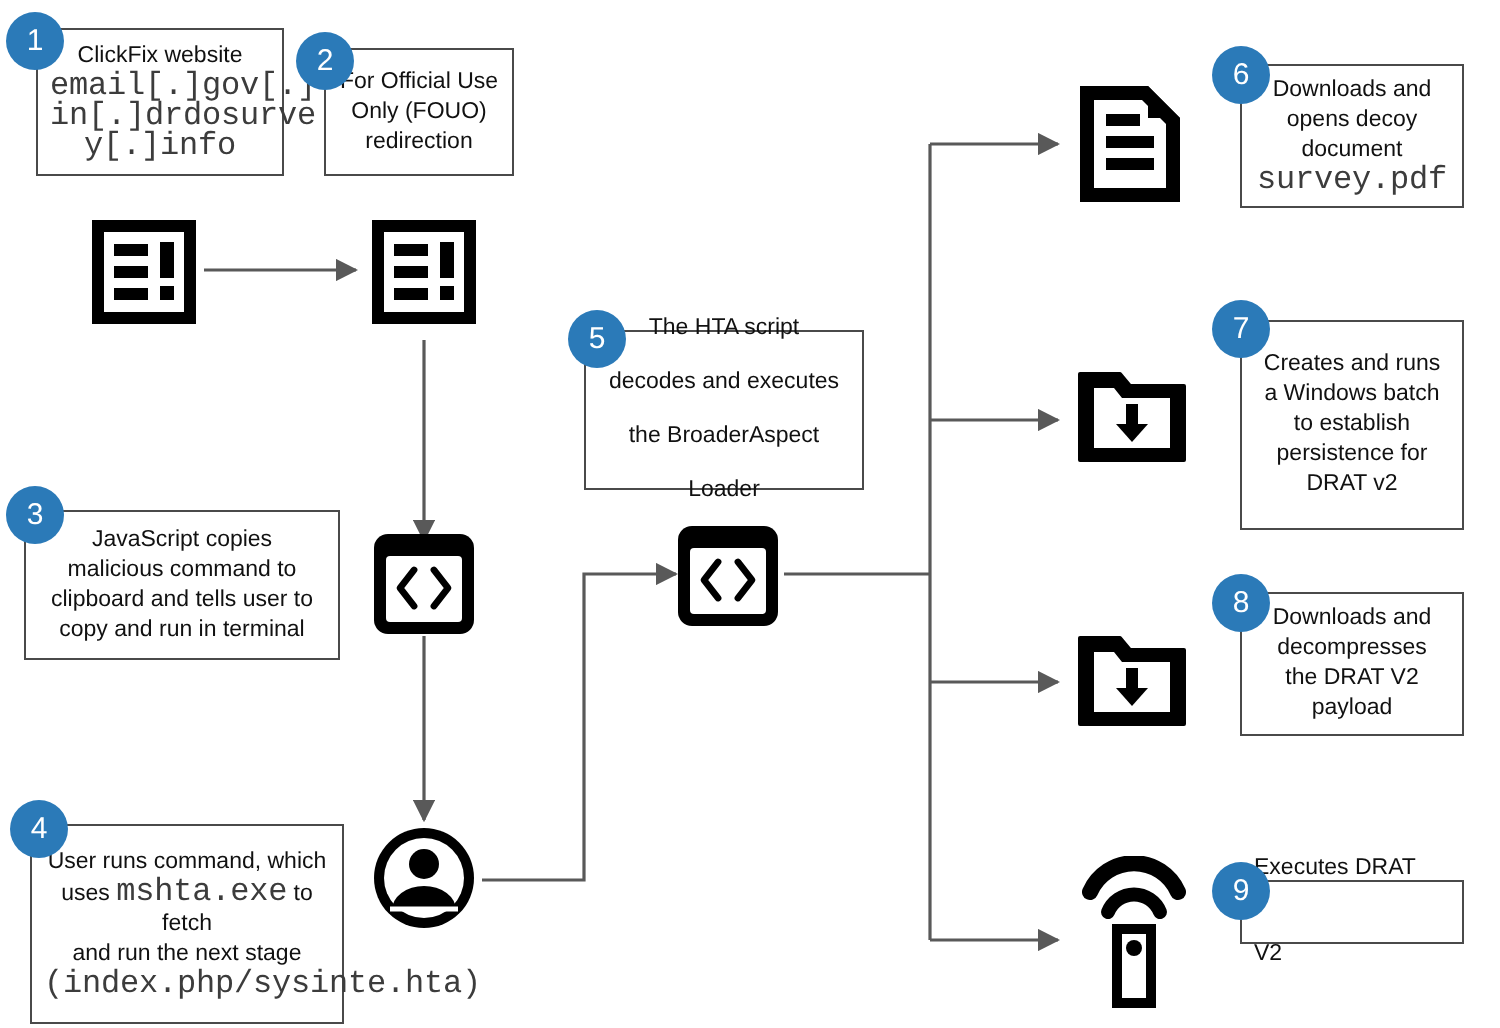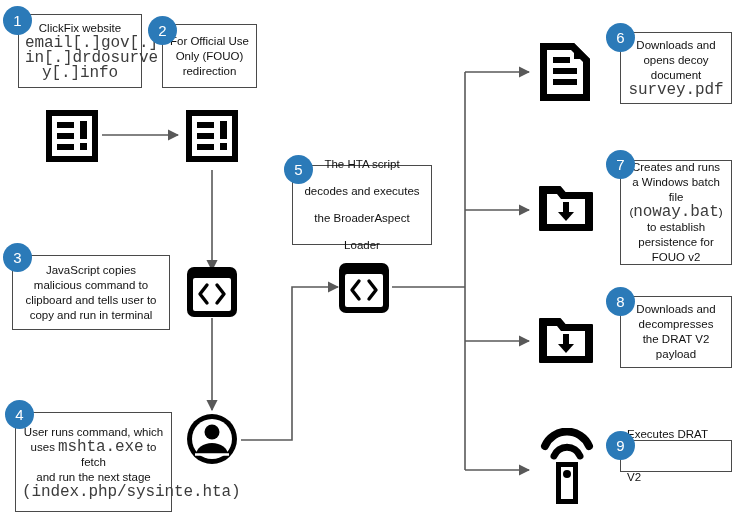--- a/index.html
+++ b/index.html
@@ -243,24 +243,23 @@
     <div class="line">Downloads and</div>
     <div class="line">opens decoy</div>
     <div class="line">document</div>
     <div class="line mono">survey.pdf</div>
   </div>
   <div class="badge" style="left:606px; top:23px;">6</div>
 
   <div class="box" style="left:620px; top:160px; width:112px; height:105px;">
     <div class="line">Creates and runs</div>
     <div class="line">a Windows batch</div>
-    <div class="line"><span>file (</span><span class="mono">noway.bat</span><span>)</span></div>
     <div class="line">to establish</div>
     <div class="line">persistence for</div>
-    <div class="line">FOUO v2</div>
+    <div class="line">DRAT v2</div>
   </div>
   <div class="badge" style="left:606px; top:150px;">7</div>
 
   <div class="box" style="left:620px; top:296px; width:112px; height:72px;">
     <div class="line">Downloads and</div>
     <div class="line">decompresses</div>
     <div class="line">the DRAT V2</div>
     <div class="line">payload</div>
   </div>
   <div class="badge" style="left:606px; top:287px;">8</div>

